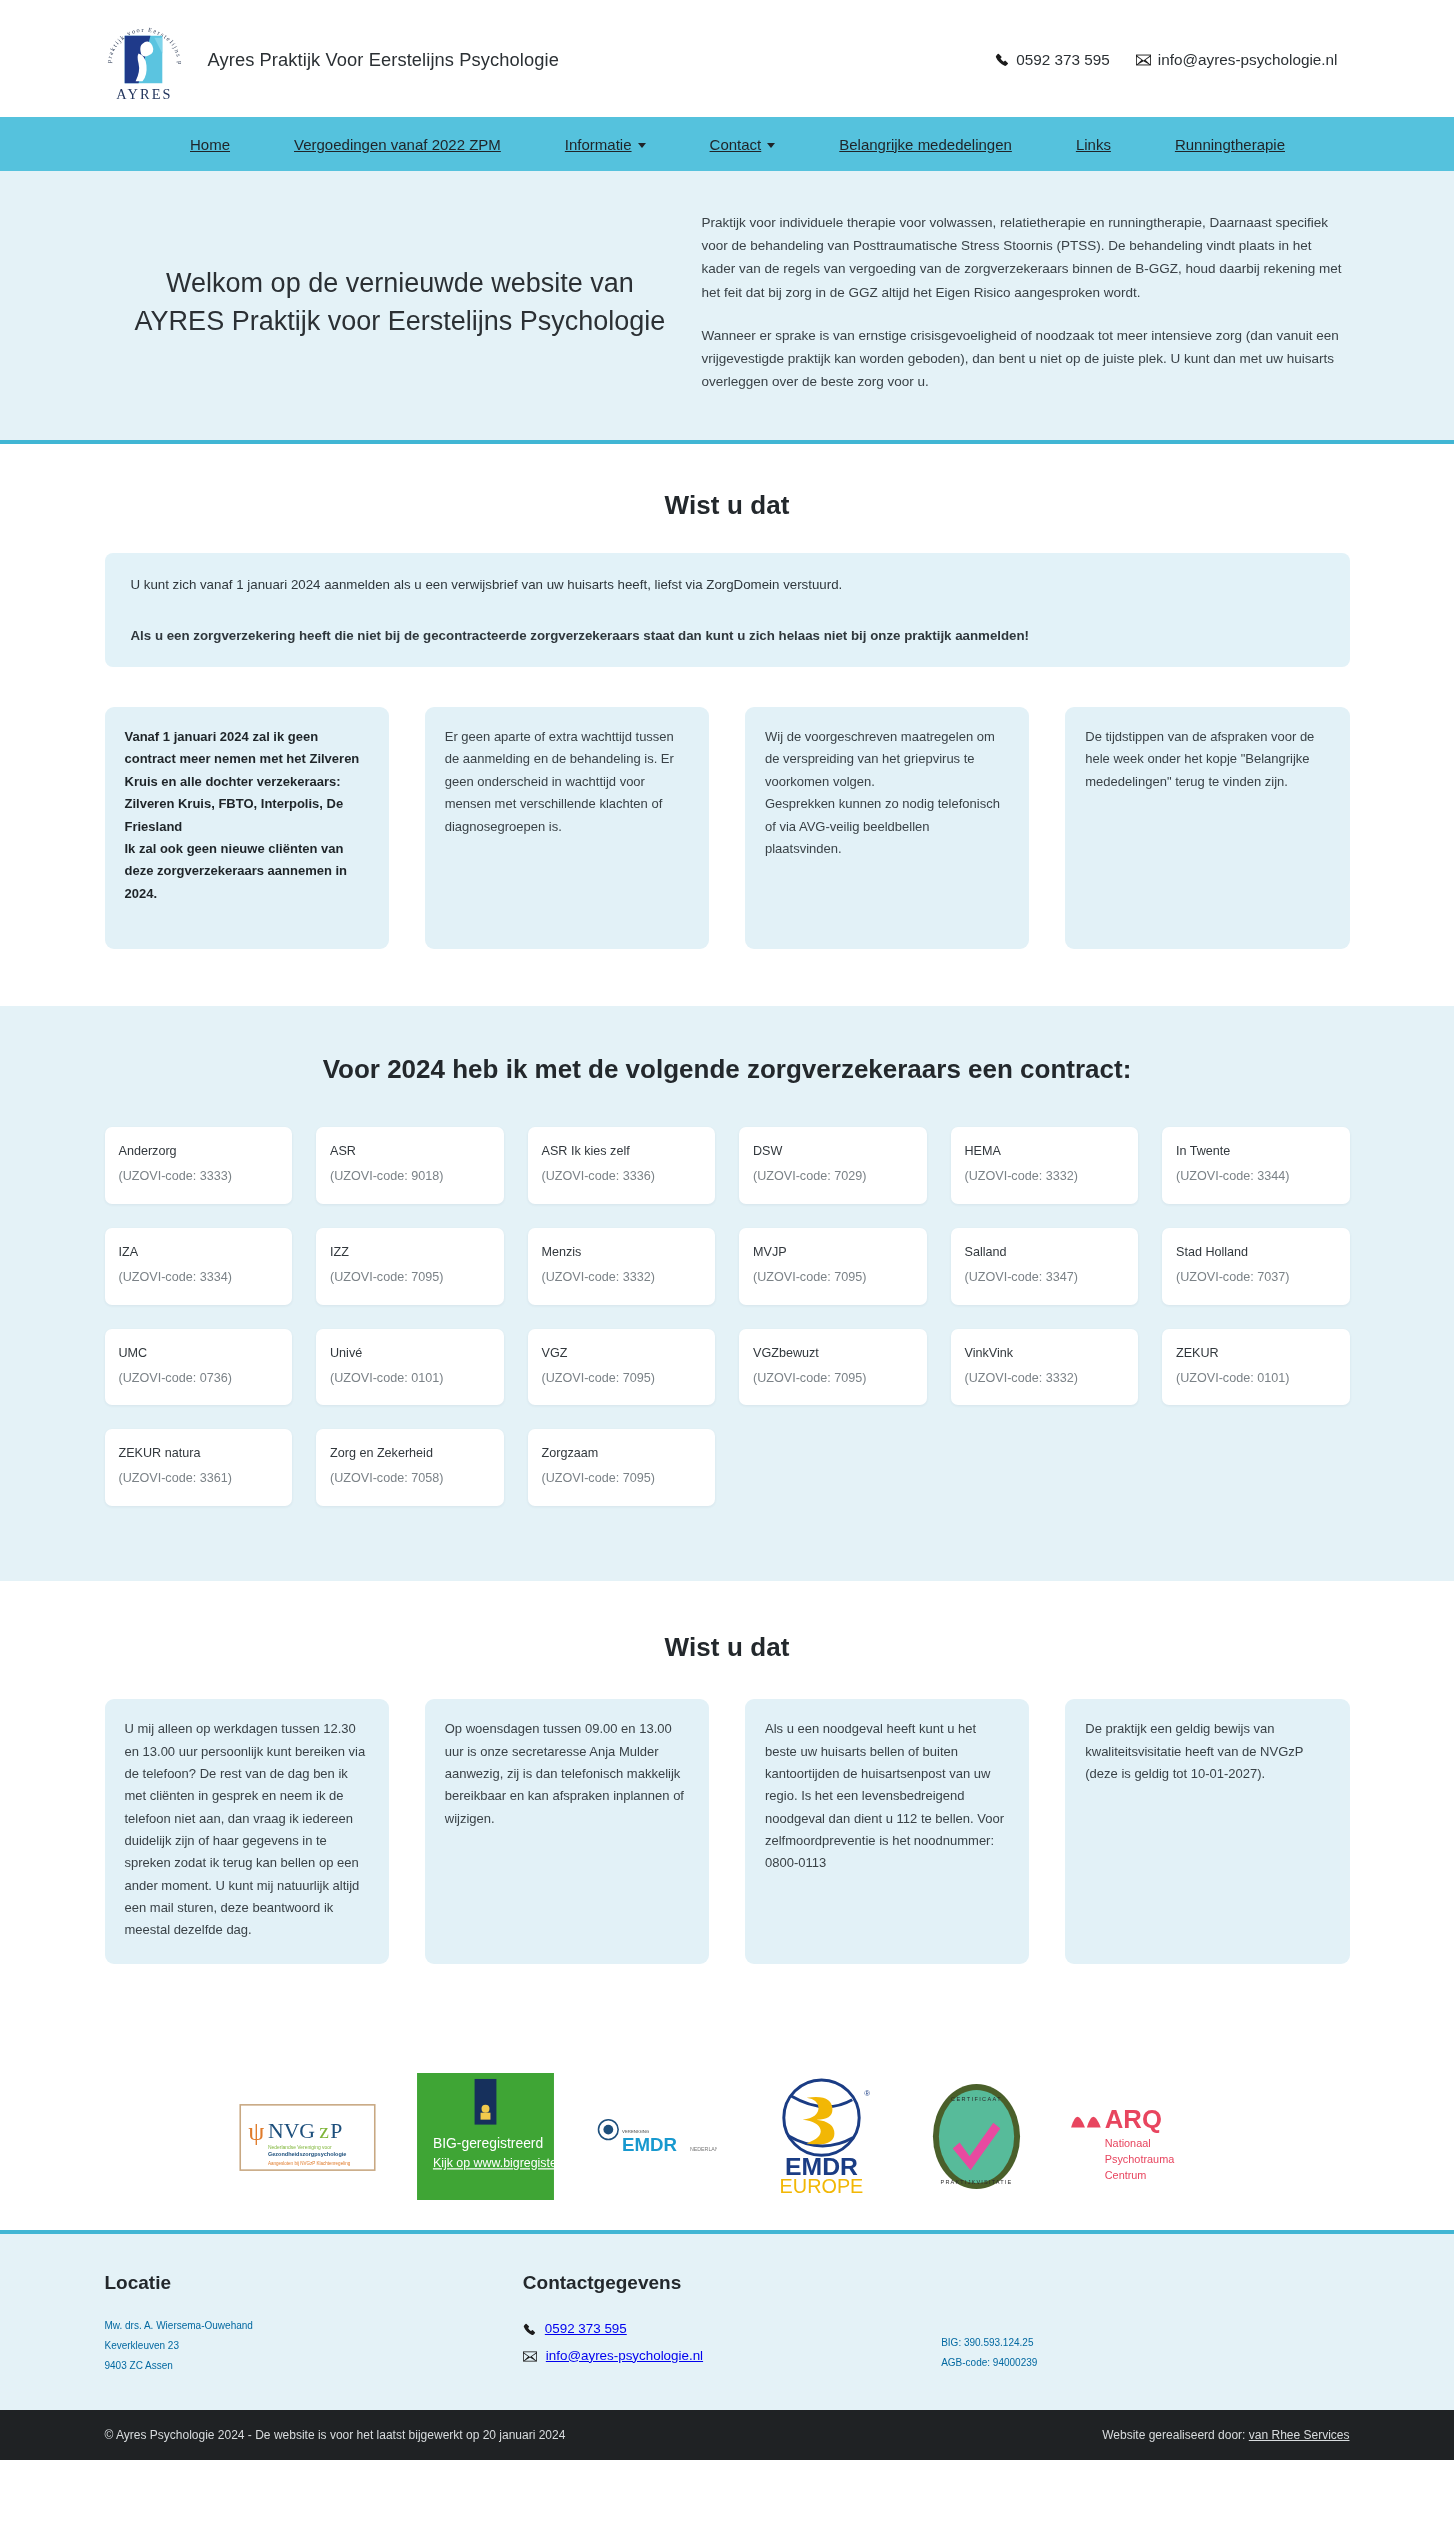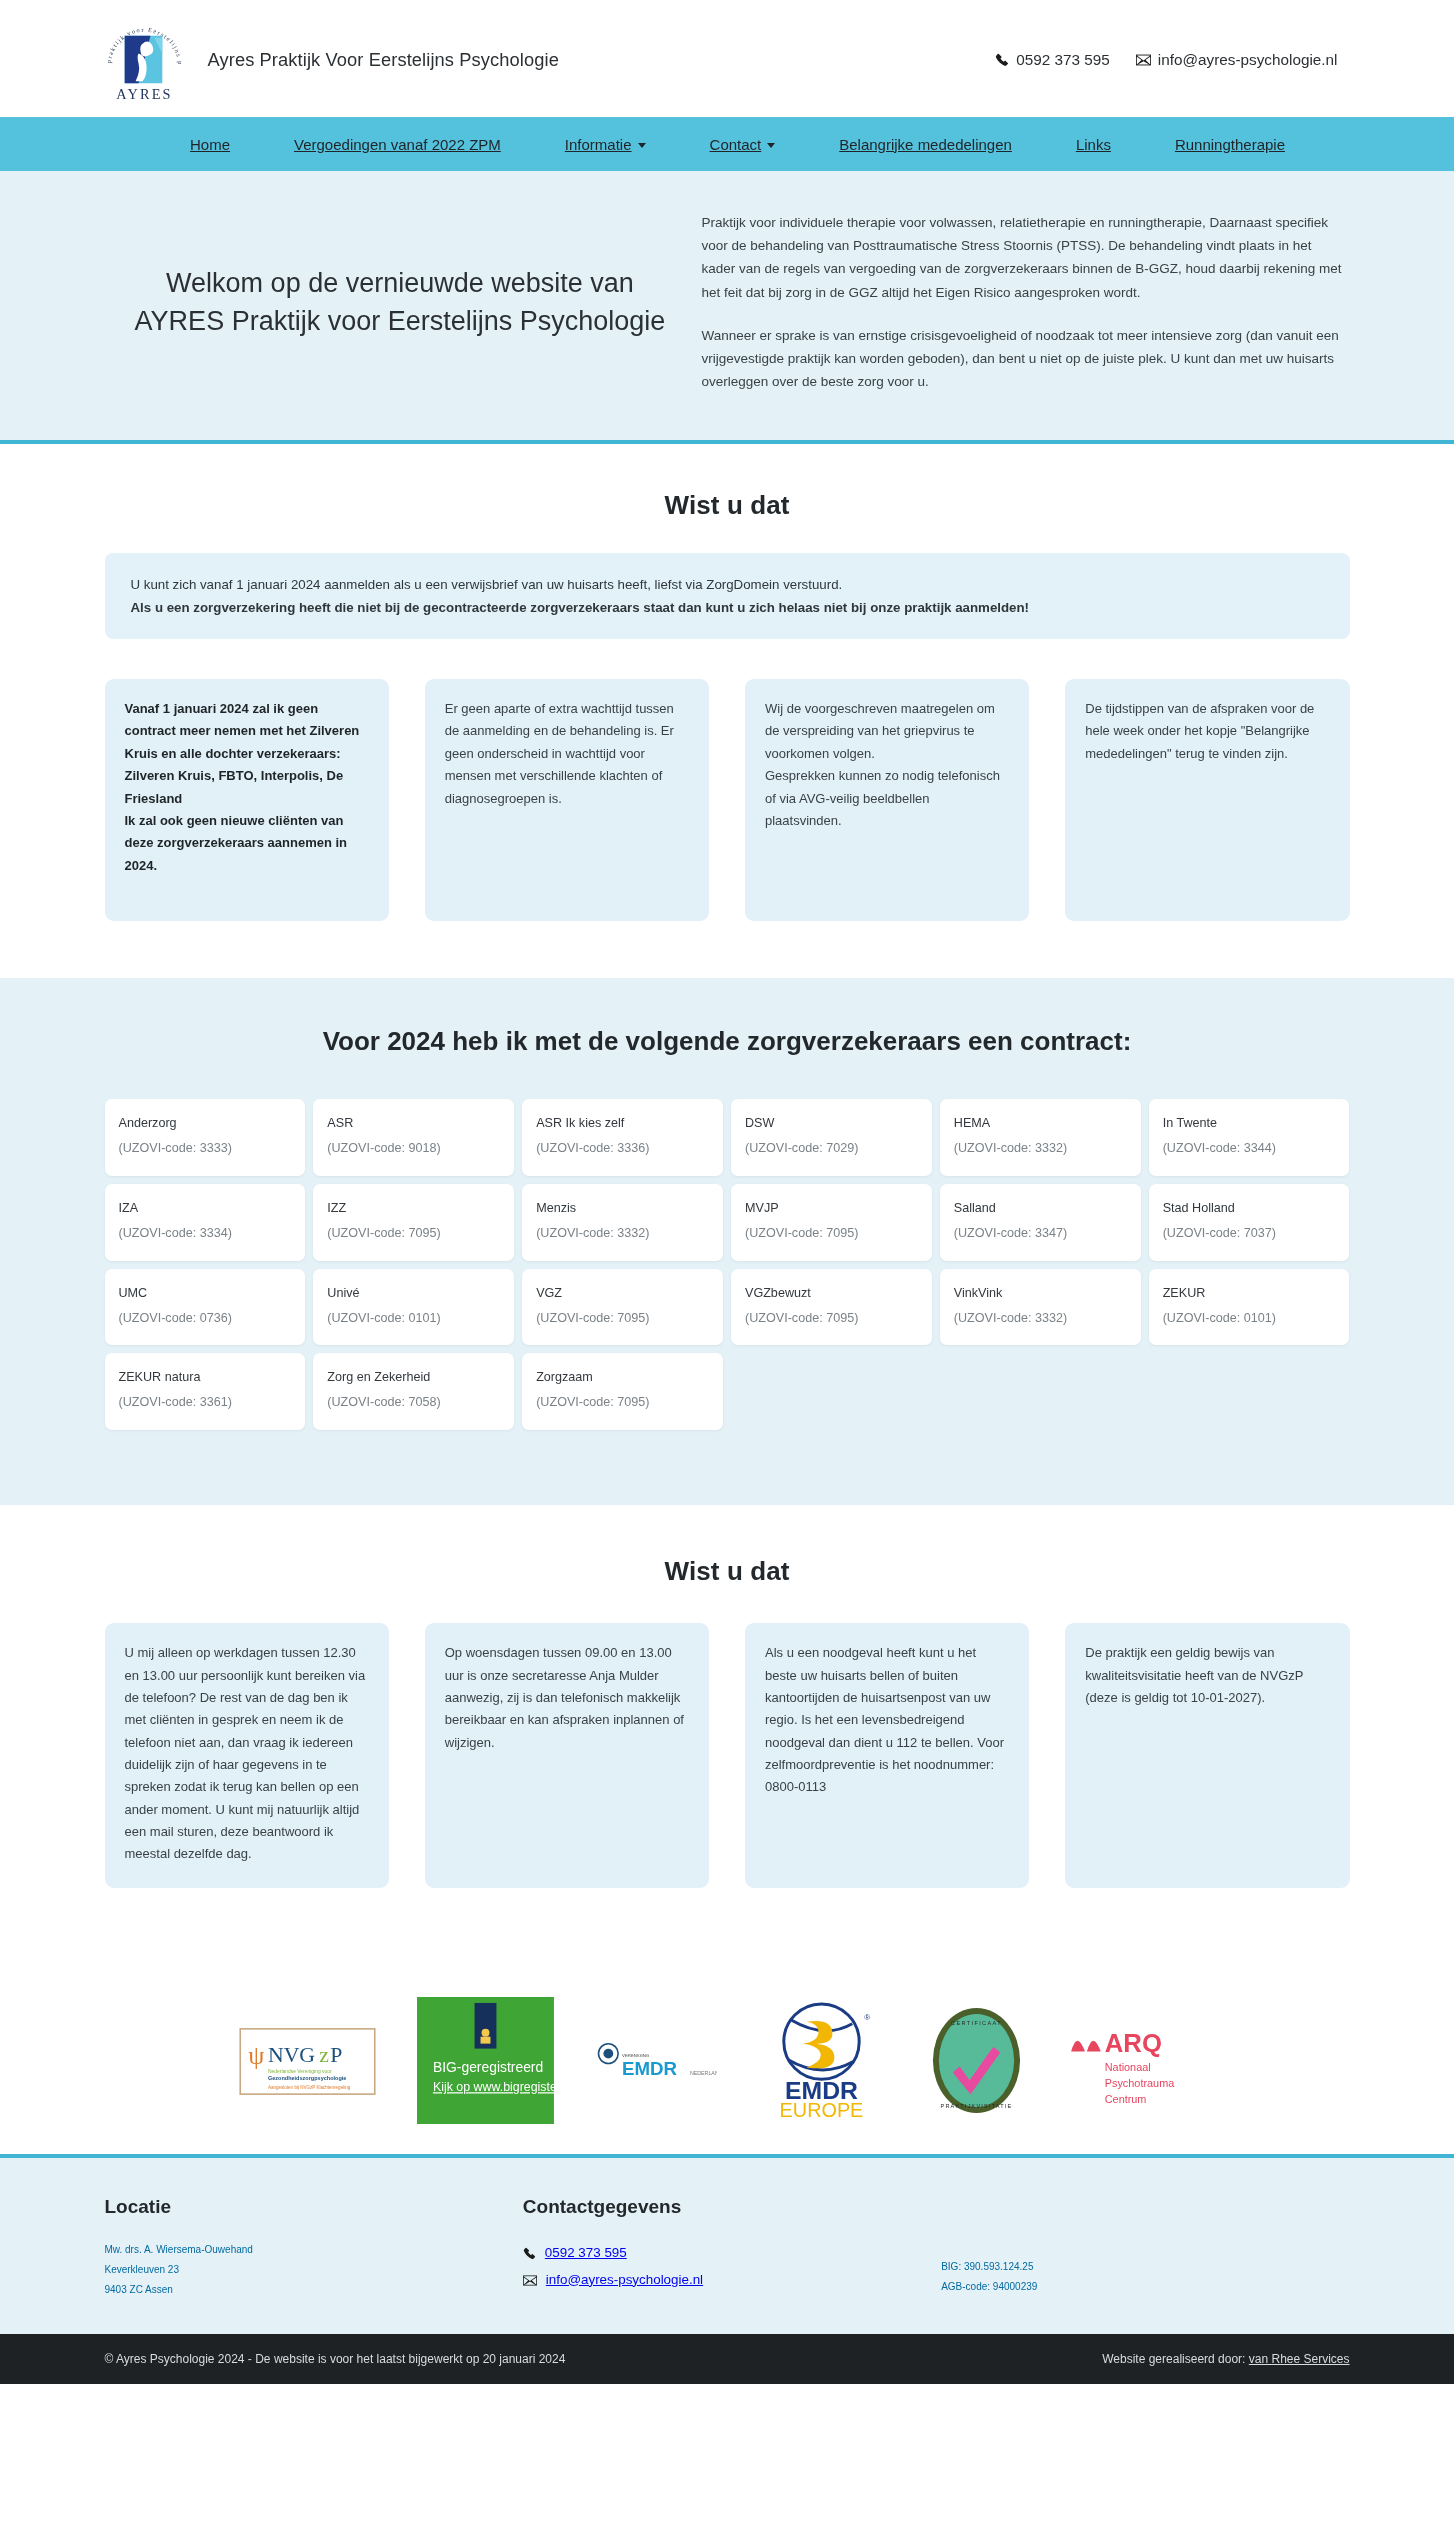--- a/index.html
+++ b/index.html
@@ -47,35 +47,35 @@
     text-align: center; font-size: 26px; font-weight: 700; color: #23282c;
     margin-bottom: 32px; letter-spacing: 0.1px;
   }
 
   
   .notice {
     background: #e2f2f8; border-radius: 8px; padding: 20px 26px;
     font-size: 13.3px; line-height: 1.75; color: #2f373c;
     margin: 0 16px 36px;
   }
-  .notice .bold { font-weight: 700; }
+  .notice .bold { font-weight: 700; margin-top: 28px; }
 
   
   .cards4 { display: flex; gap: 36px; padding: 4px 16px; align-items: stretch; }
   .icard {
     flex: 1 1 0; background: #e2f1f7; border-radius: 9px;
     padding: 19px 20px 22px; font-size: 13px; line-height: 1.72; color: #3a4247;
     min-height: 226px;
   }
   .icard.bold { font-weight: 700; color: #1e2428; min-height: 242px; }
 
   
   .insurers { background: #e4f2f7; padding: 48px 0 63px; }
   .insurers h2 { text-align:center; font-size: 26px; font-weight: 700; color:#23282c; margin-bottom: 30px; }
-  .igrid { display: grid; grid-template-columns: repeat(6, 1fr); gap: 8px; padding: 12px 16px; align-items: start; }
+  .igrid { display: grid; grid-template-columns: repeat(6, 1fr); gap: 24px; padding: 12px 16px; align-items: start; }
   .icell {
     background: #ffffff; border-radius: 7px; padding: 15px 14px 18px;
     box-shadow: 0 1px 3px rgba(30,60,80,.07);
   }
   .icell .iname { font-size: 12.6px; color: #32383d; line-height: 1.5; }
   .icell .icode { font-size: 12.6px; color: #7b8287; margin-top: 6px; line-height: 1.5; }
 
   
   .sect2 { padding: 51px 0 69px; }
 

